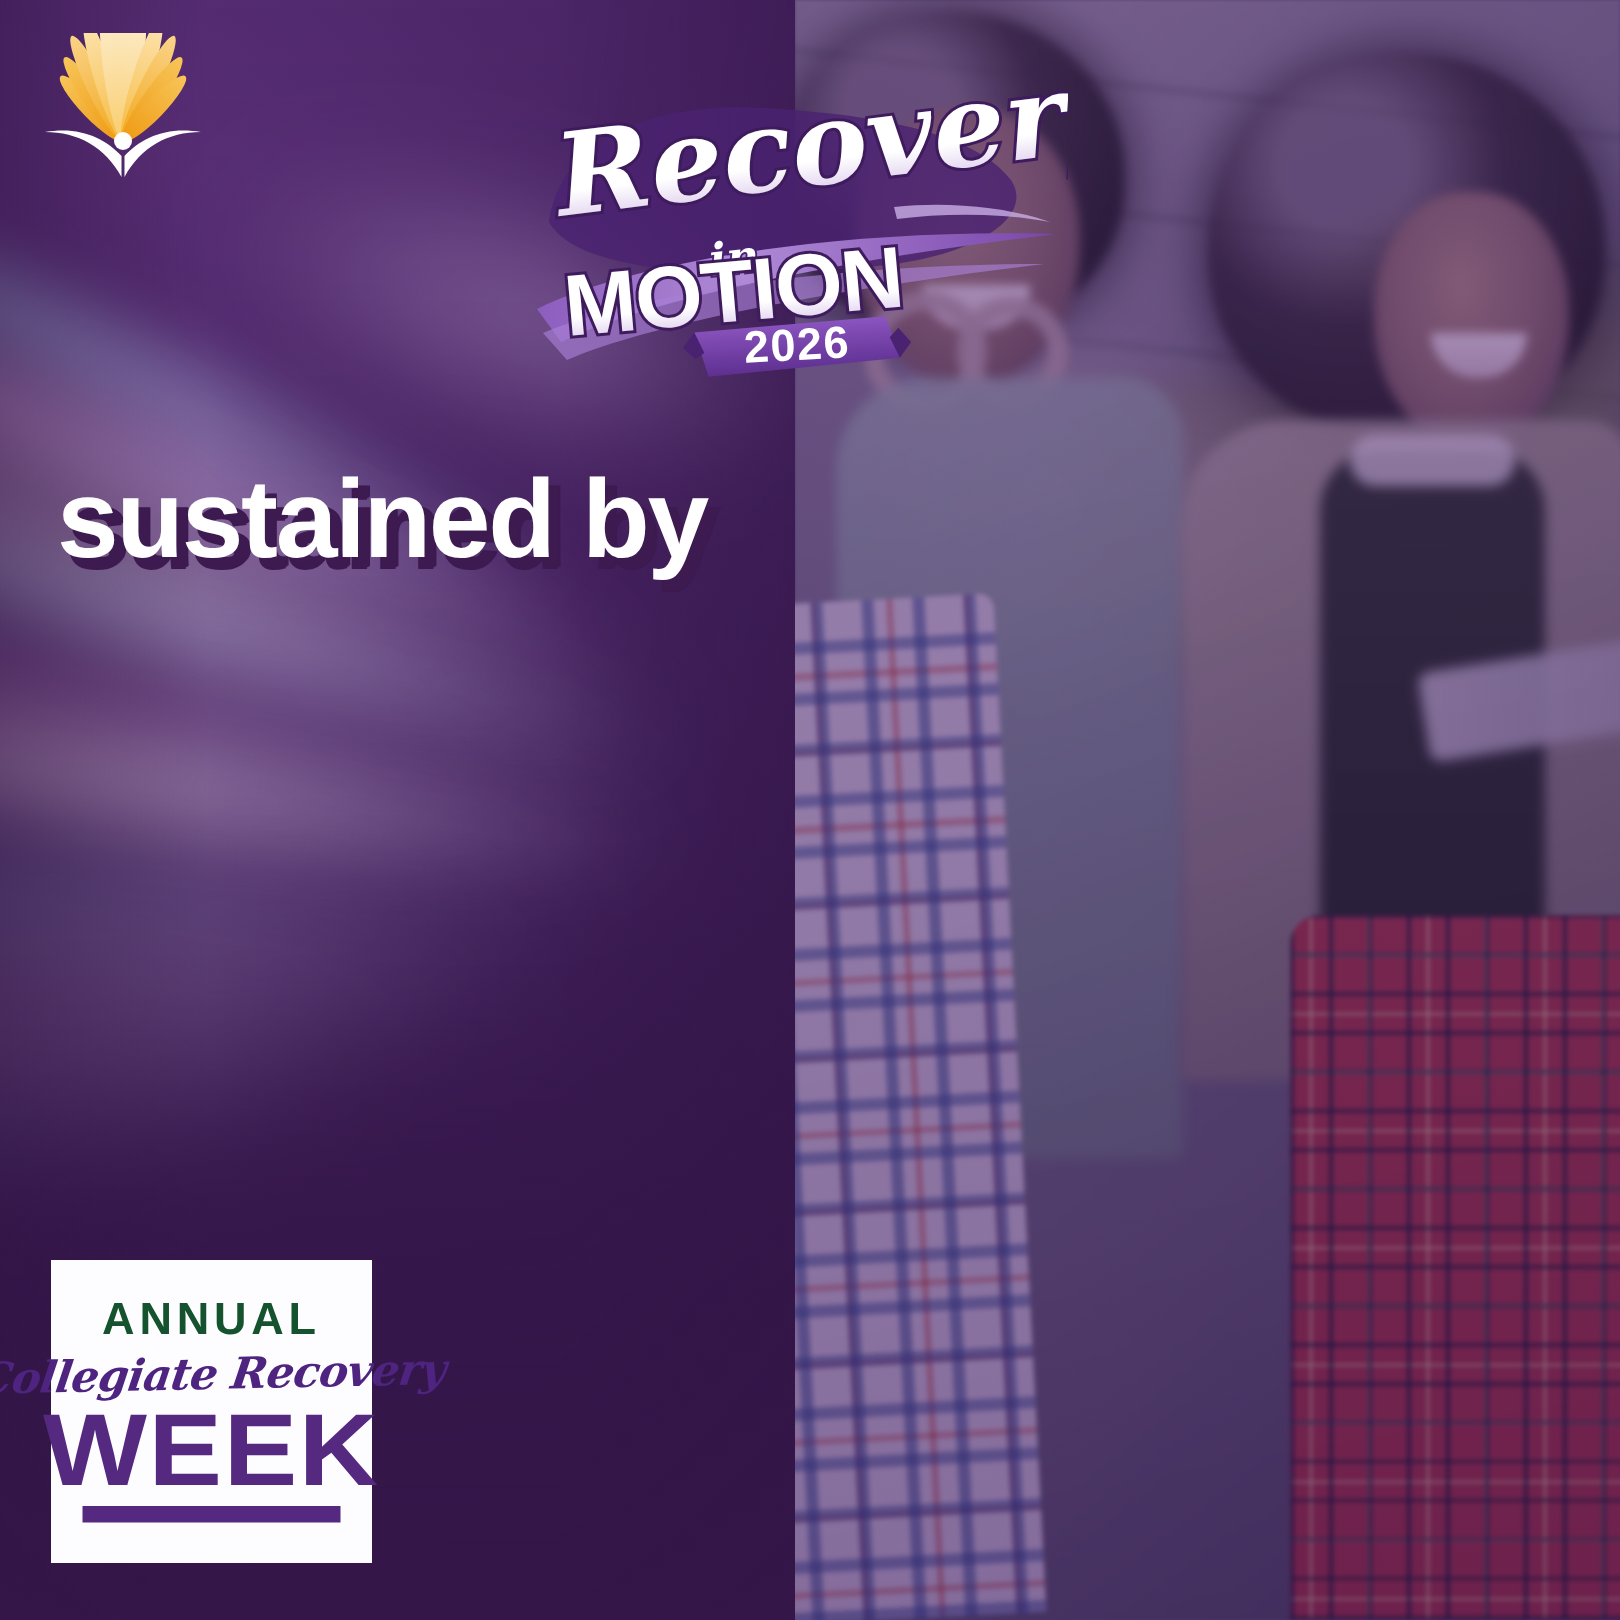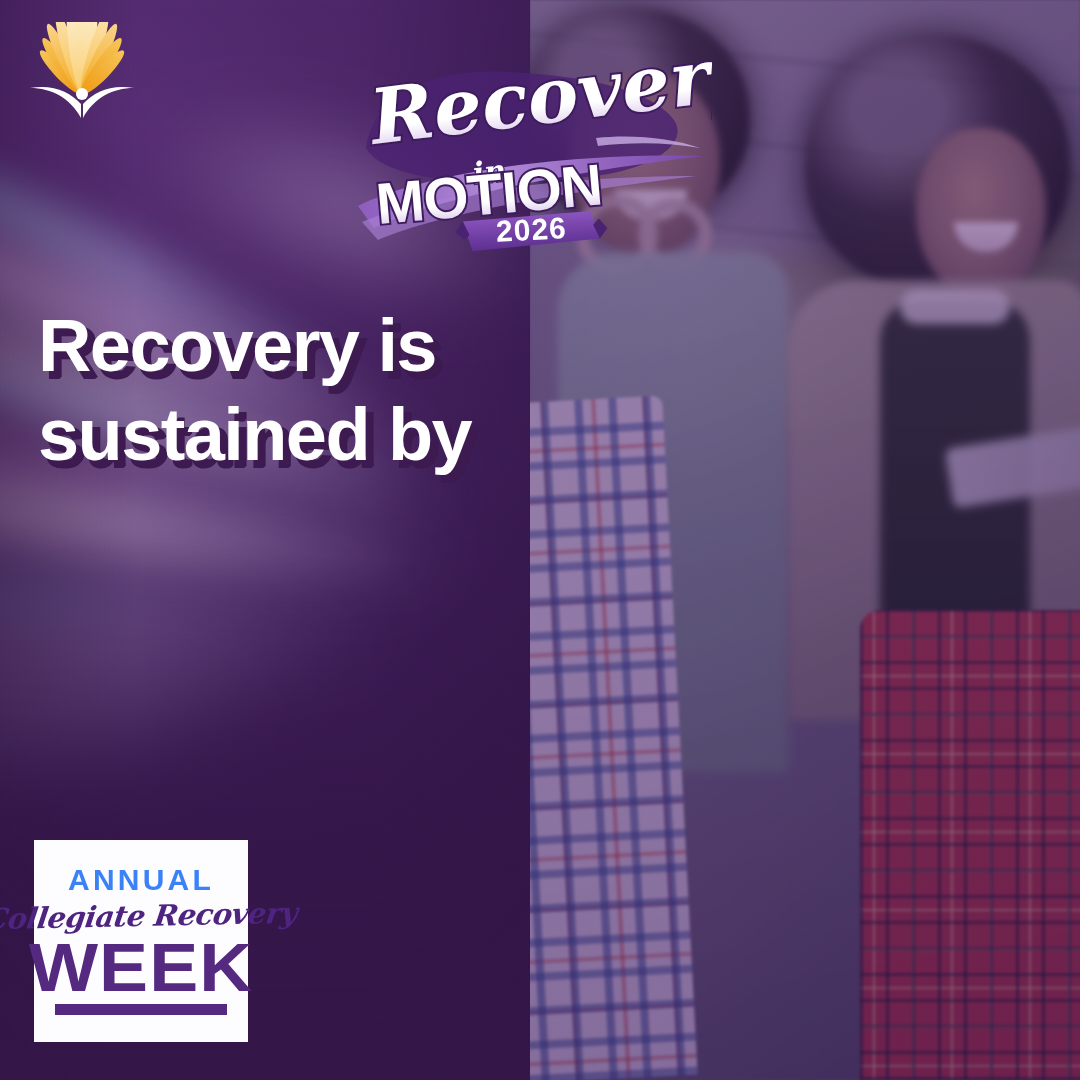--- a/index.html
+++ b/index.html
@@ -179,21 +179,21 @@
     display:flex;
     flex-direction:column;
     align-items:center;
     justify-content:center;
     padding:10px 8px 12px;
   }
   .crw-annual {
     font-size:30px;
     font-weight:700;
     letter-spacing:3.2px;
-    color:#3b82f6;
+    color:#14532d;
     line-height:1;
     margin-bottom:7px;
   }
   .crw-script {
     font-family:"DejaVu Serif", serif;
     font-style:italic;
     font-size:29px;
     font-weight:700;
     color:#4e2480;
     line-height:1;
@@ -368,21 +368,20 @@
       <g transform="rotate(-3 180 186)">
         <path d="M112 162 L 240 158 L 248 186 L 120 192 Z" fill="url(#ribG)"></path>
         <path d="M112 162 L 104 172 L 112 180 L 118 176 Z" fill="#4a2272"></path>
         <path d="M248 186 L 256 176 L 248 166 L 242 172 Z" fill="#4a2272"></path>
         <text x="180" y="184" text-anchor="middle" font-family="'Liberation Sans', sans-serif" font-weight="bold" font-size="30" letter-spacing="1" fill="#ffffff">2026</text>
       </g>
     </svg>
   </div>
 
   <div class="headline">
-    <span class="ln">Recovery is</span>
     <span class="ln">sustained by</span>
   </div>
 
   <div class="crw-badge">
     <div class="crw-annual">ANNUAL</div>
     <div class="crw-script">Collegiate Recovery</div>
     <div class="crw-week">WEEK</div>
     <div class="crw-rule"></div>
   </div>
 

